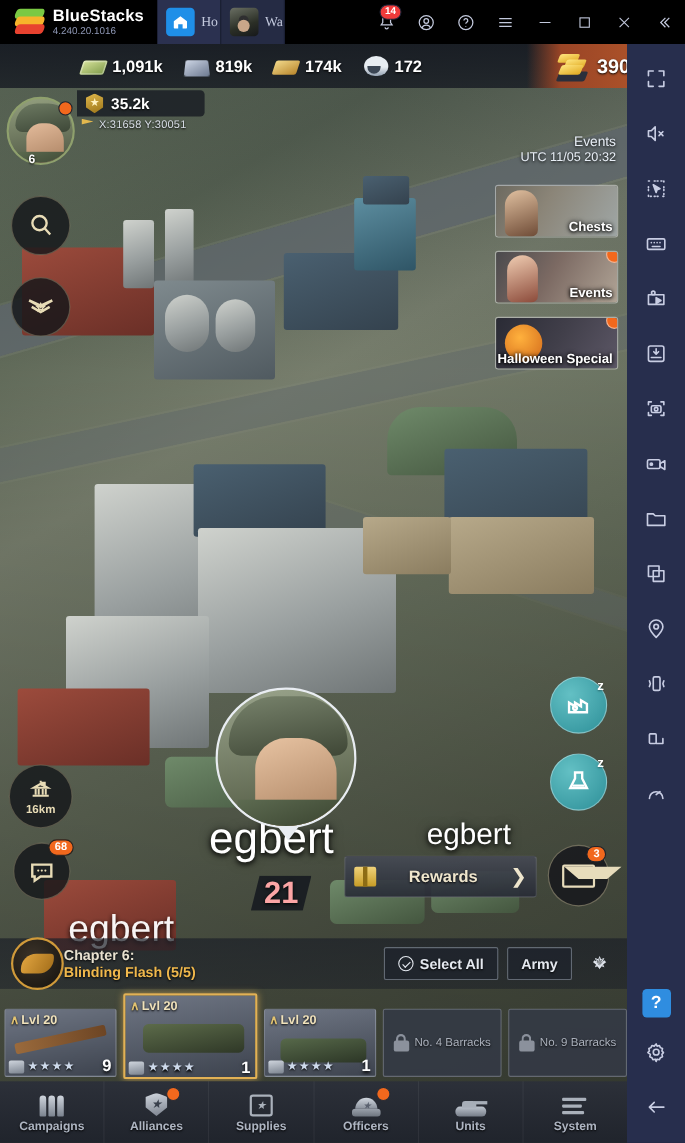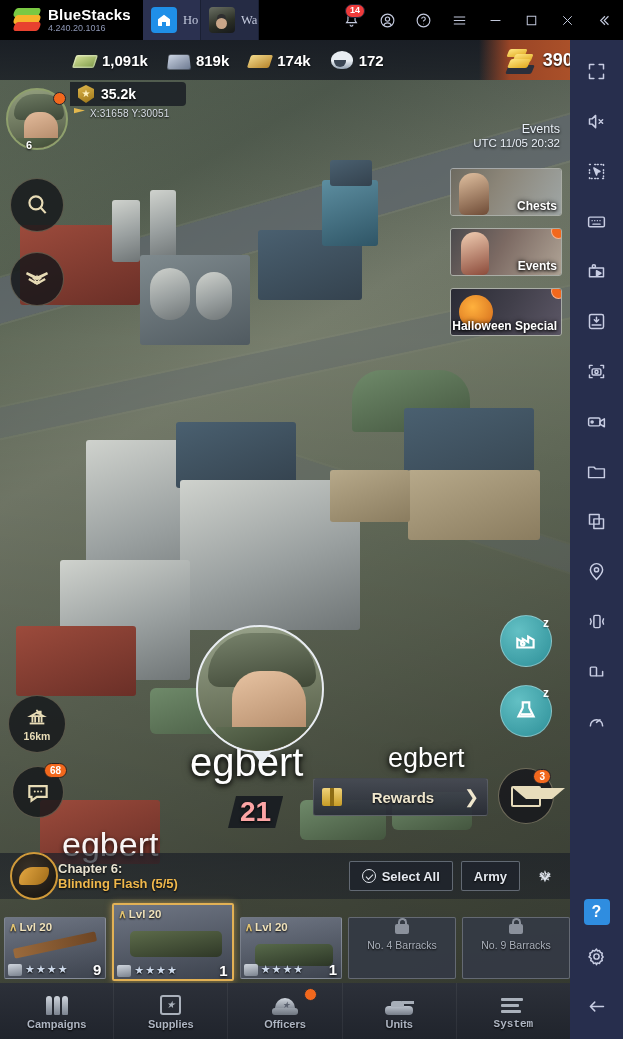--- a/index.html
+++ b/index.html
@@ -284,34 +284,34 @@
   .u-tank1 .art2:after { content:""; position:absolute; left:16px; top:26px; width:92px; height:26px;
     background: linear-gradient(170deg,#5c6b4a,#2f3827); border-radius:5px; }
   .u-tank2 .art2:after { content:""; position:absolute; left:14px; top:26px; width:78px; height:22px;
     background: linear-gradient(170deg,#57694a,#2c3626); border-radius:5px; }
   .ucard .stars { position:absolute; left:3px; bottom:2px; display:flex; align-items:center; gap:1px; }
   .ucard .stars .bico { width:14px;height:12px;background:linear-gradient(170deg,#cfd5dd,#7b838f);
     border-radius:2px; margin-right:2px; }
   .ucard .stars .st { color:#cdd9ea; font-size:11px; text-shadow:0 1px 2px #000; }
   .ucard .cnt { position:absolute; right:4px; bottom:0px; color:#fff; font-size:15px;
     font-weight:bold; text-shadow:0 1px 3px #000; }
-  .ucard.locked { background: rgba(52,57,68,.92); display:flex; flex-direction:column;
-    align-items:center; justify-content:flex-start; gap:5px; width:114px;}
+  .ucard.locked { background: rgba(52,57,68,.92); display:flex; flex-direction:row;
+    align-items:center; justify-content:center; gap:5px; width:114px;}
   .ucard.locked .lock { width:14px;height:16px; position:relative; }
   .ucard.locked .lock .bdy{position:absolute;bottom:0;width:14px;height:10px;background:#8b919c;border-radius:2px;}
   .ucard.locked .lock .sk{position:absolute;top:0;left:2.5px;width:9px;height:9px;border:2px solid #8b919c;
     border-bottom:none;border-radius:5px 5px 0 0;}
   .ucard.locked .lname { color:#aab0bb; font-size:10.5px; text-shadow:0 1px 2px #000; }
 
   
   .navbar { position:absolute; left:0; bottom:0; width:570px; height:56px; z-index:25;
     background: linear-gradient(180deg,#2c3039,#20242c); display:flex; }
   .nav { flex:1; display:flex; flex-direction:column; align-items:center; justify-content:center;
     gap:3px; position:relative; border-right:1px solid rgba(255,255,255,.06); }
-  .nav:last-child{border-right:none;font-family:Liberation Mono, monospace;}
+  .nav:last-child{border-right:none;}
   .nav .nico { height:22px; display:flex; align-items:flex-end; justify-content:center; gap:2px;
     position:relative; }
   .nav .nlabel { color:#aeb5c2; font-size:11px; font-weight:bold; text-shadow:0 1px 2px #000; }
   .nav .nbadge { position:absolute; top:5px; right:25px; width:13px; height:13px;
     border-radius:50%; background:#f2681d; border:1.5px solid #2a2d36; }
   .ico-shell { width:6px; height:19px; border-radius:3px 3px 1px 1px;
      background: linear-gradient(180deg,#cfd5dd,#7b838f); }
   .ico-shield { width:20px; height:21px; background: linear-gradient(170deg,#cfd5dd,#79808c);
      clip-path: polygon(50% 0,100% 18%,100% 62%,50% 100%,0 62%,0 18%);
      display:flex;align-items:center;justify-content:center; }
@@ -697,20 +697,27 @@
         <div class="nav">
           <span class="nico">
             <i class="ico-shell"></i>
               <i class="ico-shell"></i>
               <i class="ico-shell"></i>
           </span>
           <span class="nlabel">Campaigns</span>
         </div>
         <div class="nav">
           <span class="nico">
+              <i class="ico-shield"></i>
+            </span>
+          <span class="nbadge"></span>
+          <span class="nlabel">Alliances</span>
+        </div>
+        <div class="nav">
+          <span class="nico">
               <i class="ico-crate"></i>
             </span>
           <span class="nlabel">Supplies</span>
         </div>
         <div class="nav">
           <span class="nico">
             <i class="ico-cap">
                 <i class="top"></i>
                 <i class="star">★</i>
                 <i class="brim"></i>

